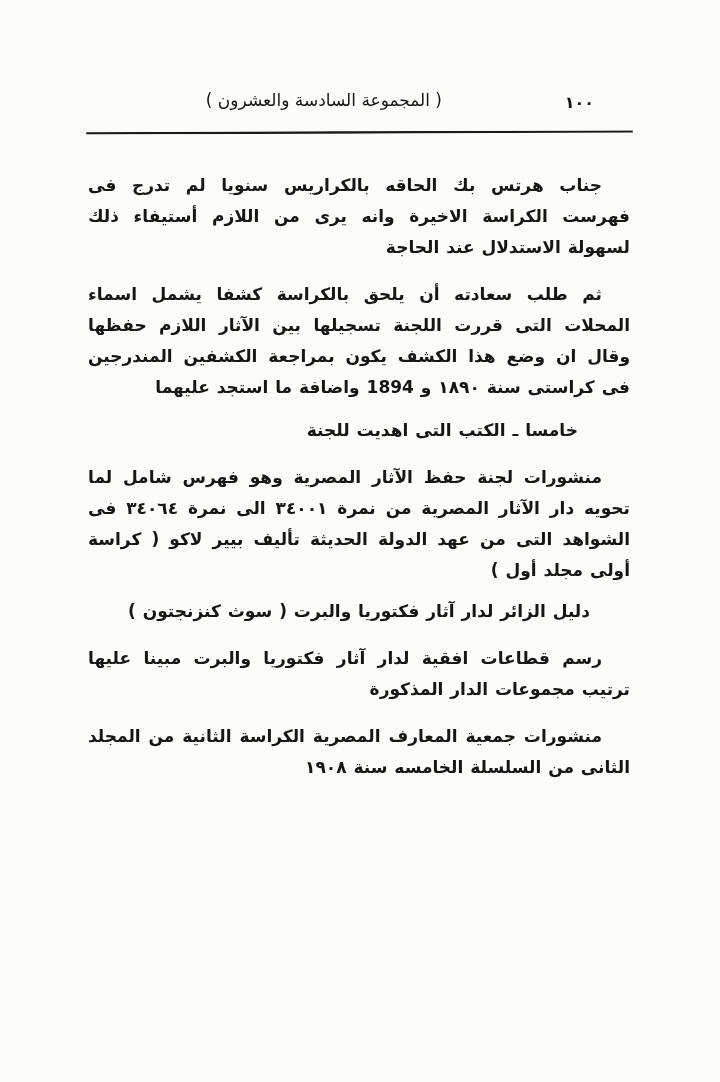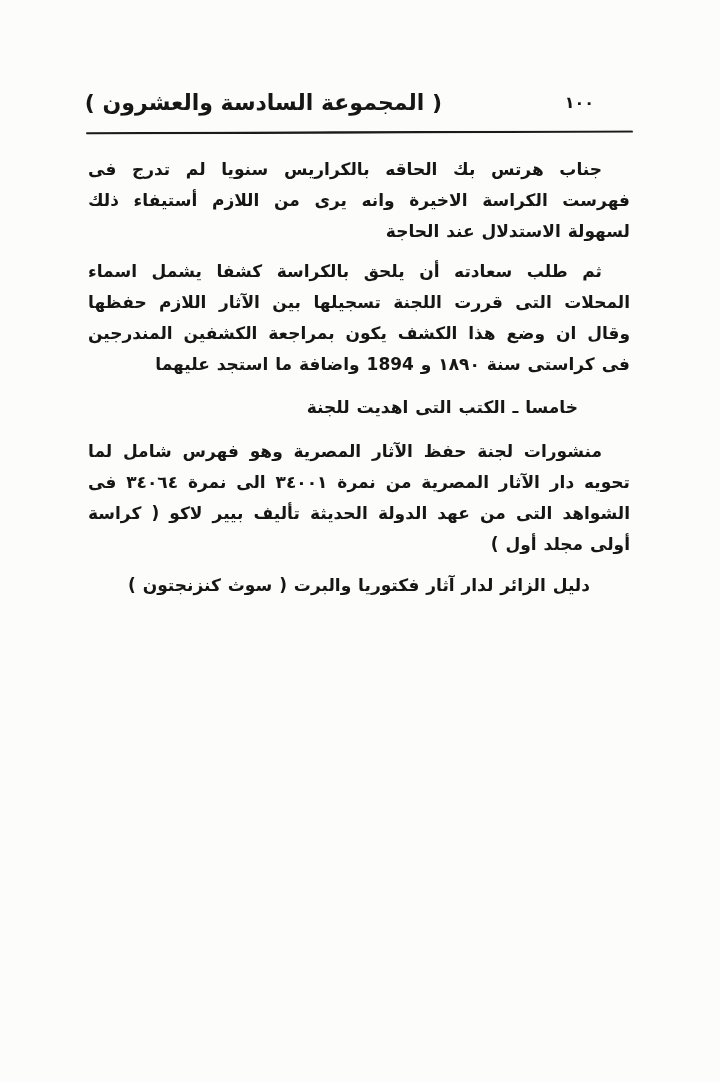--- a/index.html
+++ b/index.html
@@ -27,22 +27,22 @@
     left: 0;
     width: 100%;
     height: 34px;
   }
   .running-title {
     position: absolute;
     top: 0;
     left: 222px;
     width: 220px;
     text-align: center;
-    font-size: 22px;
-    font-weight: bold;
+    font-size: 17px;
+    font-weight: normal;
     white-space: nowrap;
   }
   .page-number {
     position: absolute;
     top: 3px;
     right: 126px;
     font-size: 16px;
     font-weight: bold;
     letter-spacing: 3px;
     text-align: center;
@@ -59,21 +59,21 @@
     clip-path: polygon(0 15%, 100% 0, 100% 75%, 0 95%);
   }
   
   .content {
     position: absolute;
     top: 154px;
     right: 90px;
     width: 542px;
   }
   .para {
-    margin: 0 0 9px 0;
+    margin: 16px 0 9px 0;
     font-size: 17px;
     font-weight: bold;
     line-height: 31px;
     text-align: justify;
     text-align-last: right;
     text-indent: 28px;
     word-spacing: 1px;
   }
   .section-heading {
     text-indent: 0;
@@ -106,21 +106,23 @@
     <p class="para">جناب هرتس بك الحاقه بالكراريس سنويا لم تدرج فى فهرست الكراسة الاخيرة وانه يرى من اللازم أستيفاء ذلك لسهولة الاستدلال عند الحاجة</p>
 
     <p class="para">ثم طلب سعادته أن يلحق بالكراسة كشفا يشمل اسماء المحلات التى قررت اللجنة تسجيلها بين الآثار اللازم حفظها وقال ان وضع هذا الكشف يكون بمراجعة الكشفين المندرجين فى كراستى سنة ١٨٩٠ و 1894 واضافة ما استجد عليهما</p>
 
     <p class="para section-heading">خامسا ـ الكتب التى اهديت للجنة</p>
 
     <p class="para">منشورات لجنة حفظ الآثار المصرية وهو فهرس شامل لما تحويه دار الآثار المصرية من نمرة ٣٤٠٠١ الى نمرة ٣٤٠٦٤ فى الشواهد التى من عهد الدولة الحديثة تأليف بيير لاكو ( كراسة أولى مجلد أول )</p>
 
     <p class="para entry-centered">دليل الزائر لدار آثار فكتوريا والبرت ( سوث كنزنجتون )</p>
 
+    <p class="para">رسم قطاعات افقية لدار آثار فكتوريا والبرت مبينا عليها ترتيب مجموعات الدار المذكورة</p>
 
 
 
+    <p class="para">منشورات جمعية المعارف المصرية الكراسة الثانية من المجلد الثانى من السلسلة الخامسه سنة ١٩٠٨</p>
 
 
 
   </div>
 
 </div>
 
 </body></html>

